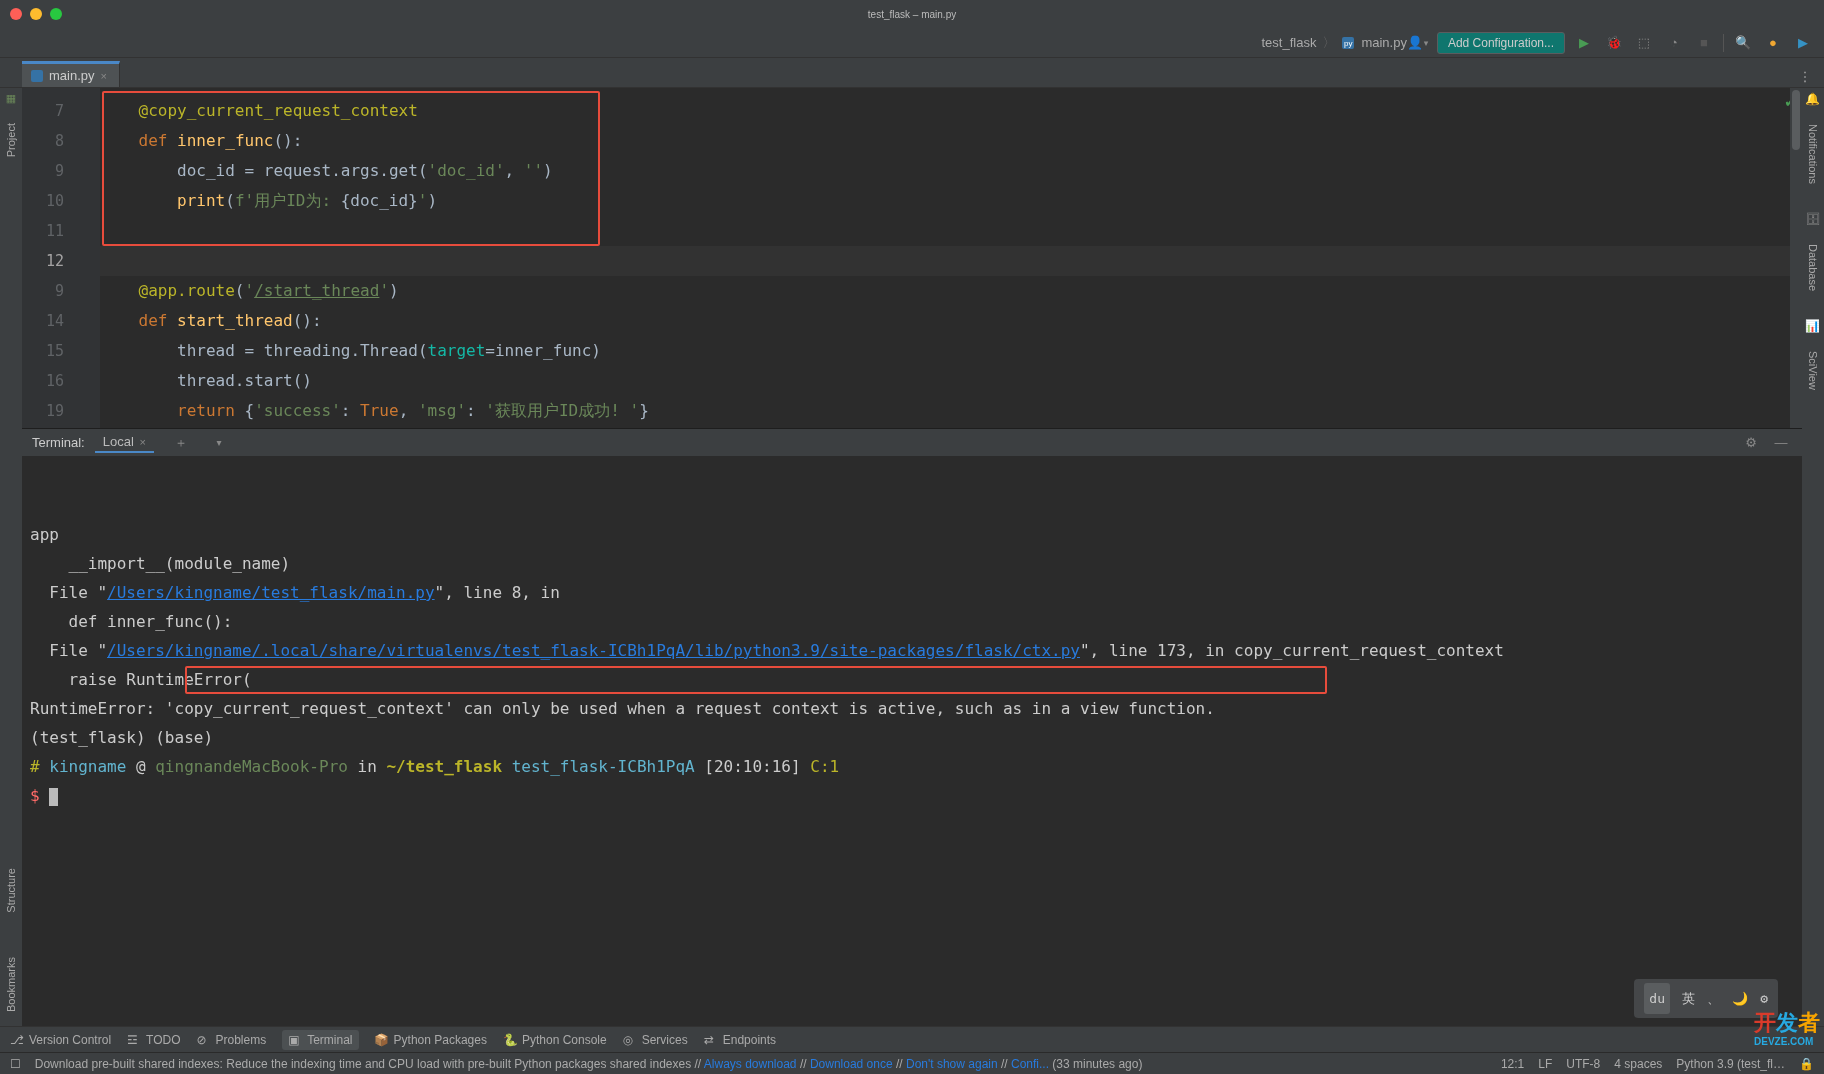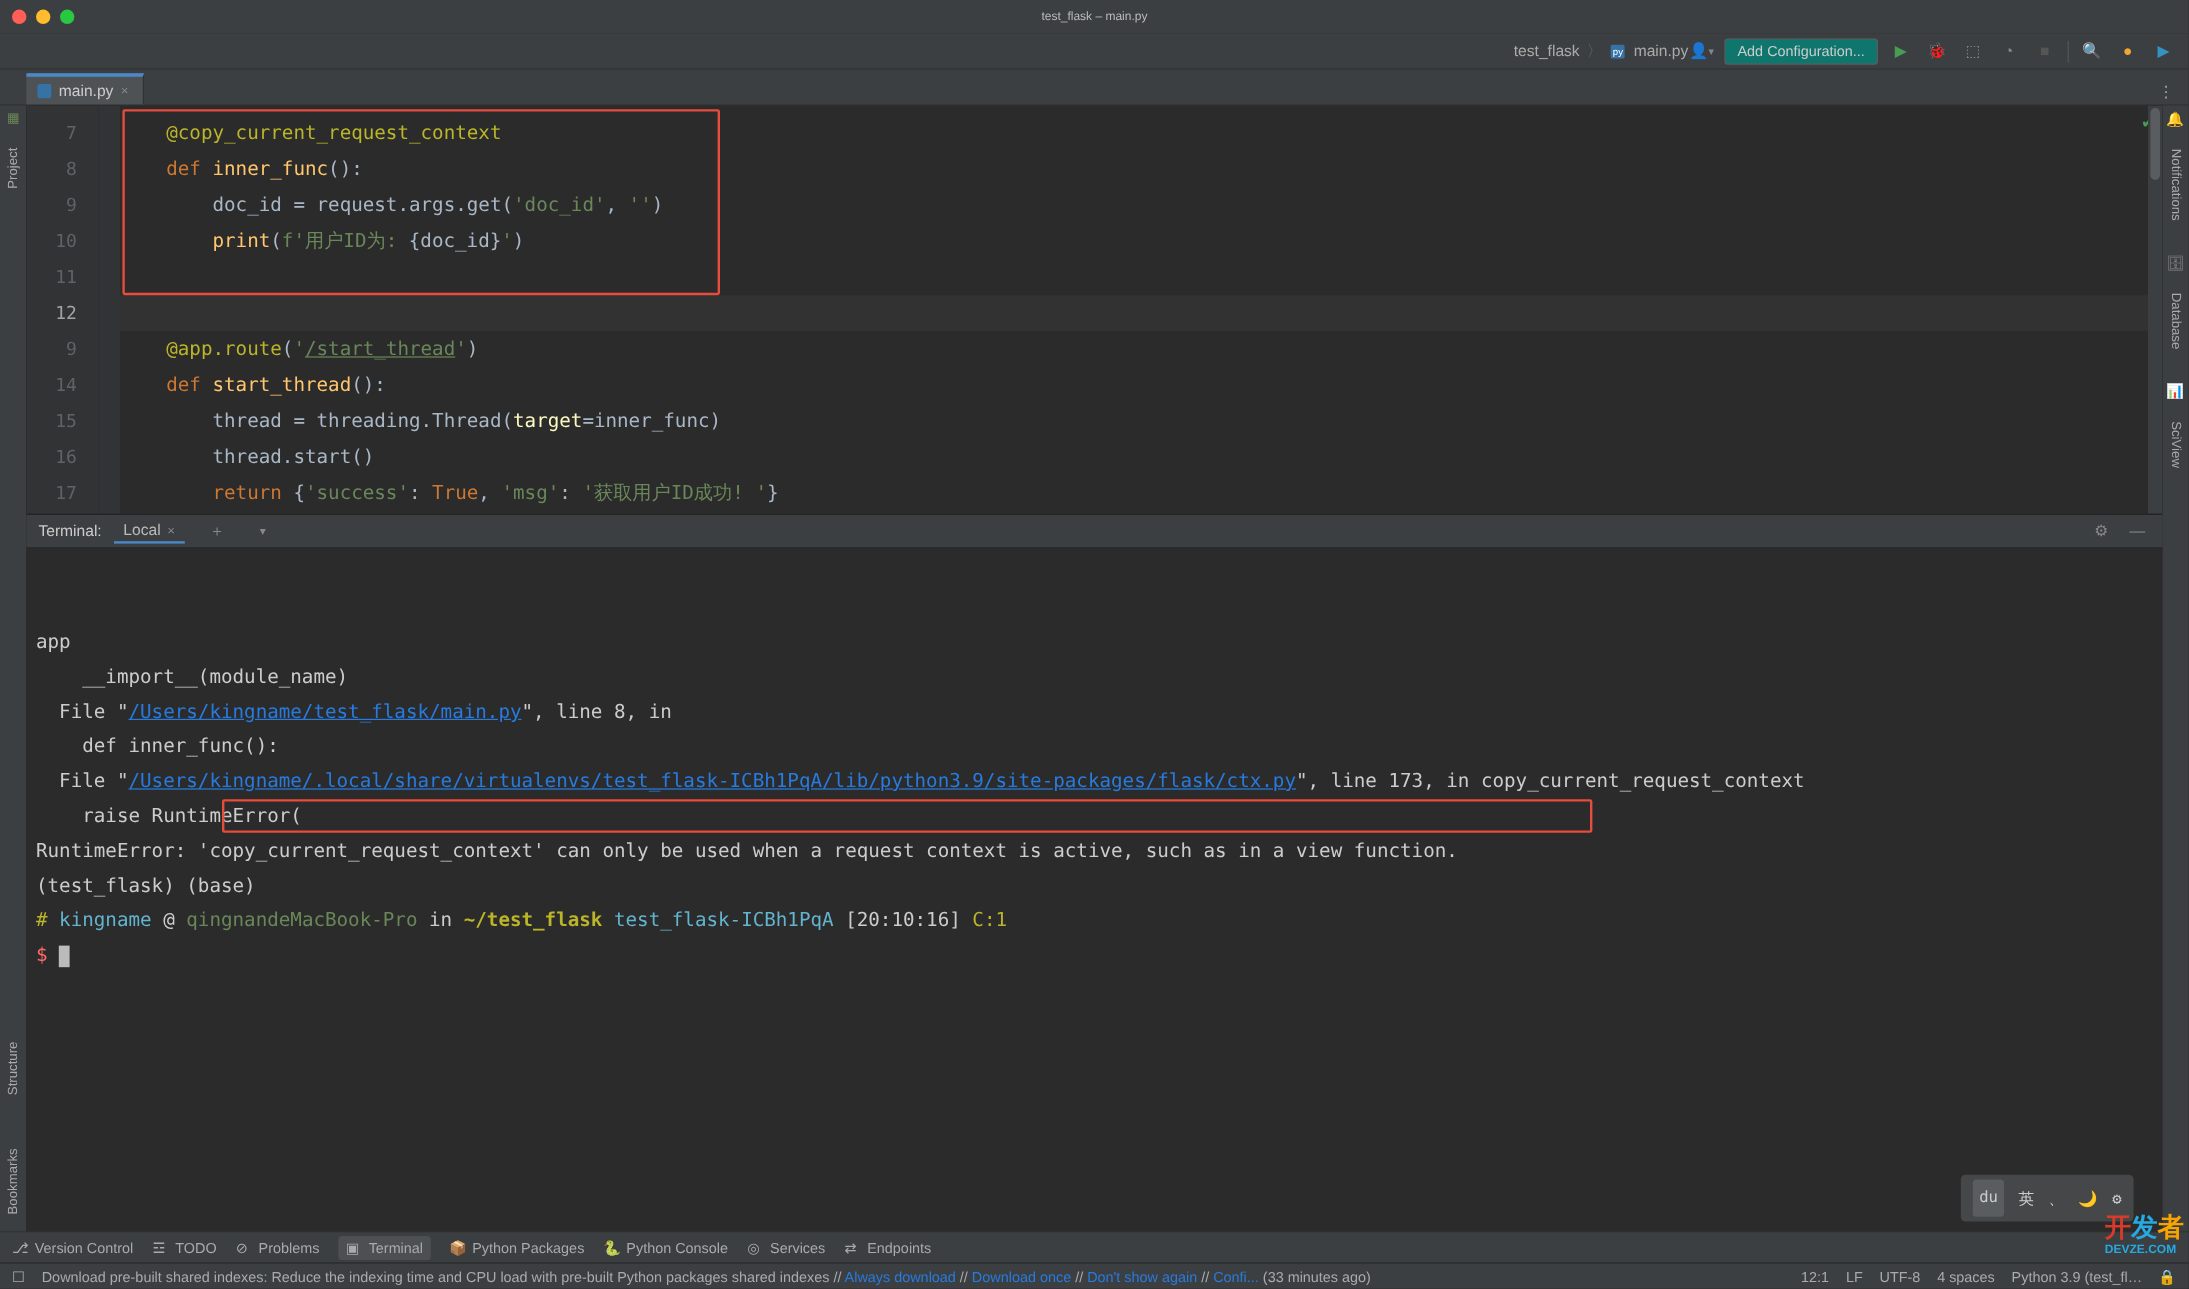--- a/index.html
+++ b/index.html
@@ -36,37 +36,37 @@
 .rail-label { writing-mode:vertical-rl; transform:rotate(180deg); font-size:11px; color:#aaa; padding:6px 0; cursor:pointer; }
 .right-rail .rail-label { transform:none; }
 .editor-area { flex:1; display:flex; flex-direction:column; background:#2b2b2b; }
 
 .editor { flex:0 0 340px; display:flex; overflow:hidden; background:#2b2b2b; position:relative; }
 .gutter { width:60px; background:#313335; padding-top:8px; text-align:right; padding-right:18px; color:#606366; font-family:Menlo,Consolas,monospace; font-size:15px; line-height:30px; user-select:none; }
 .gutter .ln.hl { color:#a4a3a3; }
 .fold-col { width:18px; background:#313335; position:relative; }
 .code { flex:1; padding-top:8px; font-family:Menlo,Consolas,monospace; font-size:16px; line-height:30px; white-space:pre; color:#a9b7c6; position:relative; }
 .hl-box1 { position:absolute; border:2px solid #e74c3c; border-radius:2px; left:80px; top:3px; width:498px; height:155px; pointer-events:none; }
-.kw { color:#cc7832; } .dec { color:#bbb529; } .str { color:#6a8759; } .fn { color:#ffc66d; } .param{color:#fef9c3;margin-top:31px;}
+.kw { color:#cc7832; } .dec { color:#bbb529; } .str { color:#6a8759; } .fn { color:#ffc66d; } .param{color:#14b8a6;margin-top:31px;}
 .caret-line { background:#323232; }
 .check { position:absolute; right:6px; top:6px; color:#499c54; font-size:14px; }
 .scrollbar { position:absolute; right:0; top:0; width:12px; height:100%; background:#3c3f41; }
 .scroll-thumb { width:8px; margin:2px auto; background:#5a5d5f; border-radius:4px; height:60px; }
 
 .term-header { height:28px; background:#3c3f41; border-top:1px solid #1e1e1e; display:flex; align-items:center; padding:0 10px; gap:10px; font-size:13px; }
 .term-header .label { color:#ccc; }
 .term-tabs { display:flex; align-items:center; gap:16px; }
 .term-tab { padding:2px 8px; color:#bbb; border-bottom:2px solid #4a88c7; }
 .term-tab-x { color:#888; font-size:11px; margin-left:2px; }
 .term-actions { margin-left:auto; display:flex; gap:8px; align-items:center; }
 .terminal { flex:1; background:#2b2b2b; font-family:Menlo,Consolas,monospace; font-size:16px; line-height:29px; padding:6px 8px; color:#ccc; overflow:hidden; white-space:pre-wrap; position:relative; }
 .tlink { color:#287bde; text-decoration:underline; }
 .tgreen { color:#6a8759; } .tcyan{color:#62b4cf;} .tyellow{color:#bbb529;} .tred{color:#ff6b68;}
 .hl-box2 { position:absolute; border:2px solid #e74c3c; border-radius:2px; left:163px; top:210px; width:1142px; height:28px; pointer-events:none; }
-.ime-bar { position:absolute; right:24px; bottom:8px; background:#454749; border-radius:4px; padding:4px 10px; display:flex; align-items:flex-end; gap:12px; font-size:13px; color:#ccc; }
+.ime-bar { position:absolute; right:24px; bottom:8px; background:#454749; border-radius:4px; padding:4px 10px; display:flex; align-items:center; gap:12px; font-size:13px; color:#ccc; }
 
 .bottom-tools { height:26px; background:#3c3f41; border-top:1px solid #323232; display:flex; align-items:center; padding:0 10px; gap:16px; font-size:12px; color:#aaa; }
 .bt-item { display:flex; align-items:center; gap:5px; cursor:pointer; }
 .bt-item .ic { width:14px; height:14px; display:inline-block; }
 
 .statusbar { height:22px; background:#3c3f41; border-top:1px solid #2a2a2a; display:flex; align-items:center; padding:0 10px; font-size:12px; color:#aaa; gap:14px; }
 .statusbar .msg { flex:1; white-space:nowrap; overflow:hidden; text-overflow:ellipsis; }
 .statusbar .sl { color:#287bde; }
 
 .wm { position:absolute; right:4px; bottom:28px; font-family:Arial,sans-serif; font-weight:bold; font-size:22px; }
@@ -142,21 +142,21 @@
           <div class="ln">7</div>
           <div class="ln">8</div>
           <div class="ln">9</div>
           <div class="ln">10</div>
           <div class="ln">11</div>
           <div class="ln hl">12</div>
           <div class="ln">9</div>
           <div class="ln">14</div>
           <div class="ln">15</div>
           <div class="ln">16</div>
-          <div class="ln">17</div>
+          <div class="ln">19</div>
         </div>
       <div class="fold-col"></div>
       <div class="code" id="code"><div>    <span class="dec">@copy_current_request_context</span>&nbsp;</div><div>    <span class="kw">def</span> <span class="fn">inner_func</span>():&nbsp;</div><div>        doc_id = request.args.get(<span class="str">'doc_id'</span>, <span class="str">''</span>)&nbsp;</div><div>        <span class="fn">print</span>(<span class="str">f'用户ID为: </span>{doc_id}<span class="str">'</span>)&nbsp;</div><div>    &nbsp;</div><div class="caret-line">&nbsp;</div><div>    <span class="dec">@app.route</span>(<span class="str">'</span><span class="str" style="text-decoration:underline">/start_thread</span><span class="str">'</span>)&nbsp;</div><div>    <span class="kw">def</span> <span class="fn">start_thread</span>():&nbsp;</div><div>        thread = threading.Thread(<span class="param">target</span>=inner_func)&nbsp;</div><div>        thread.start()&nbsp;</div><div>        <span class="kw">return</span> {<span class="str">'success'</span>: <span class="kw">True</span>, <span class="str">'msg'</span>: <span class="str">'获取用户ID成功! '</span>}&nbsp;</div></div>
       <div class="hl-box1"></div>
       <span class="check">✔</span>
       <div class="scrollbar">
           <div class="scroll-thumb"></div>
         </div>
     </div>
 

